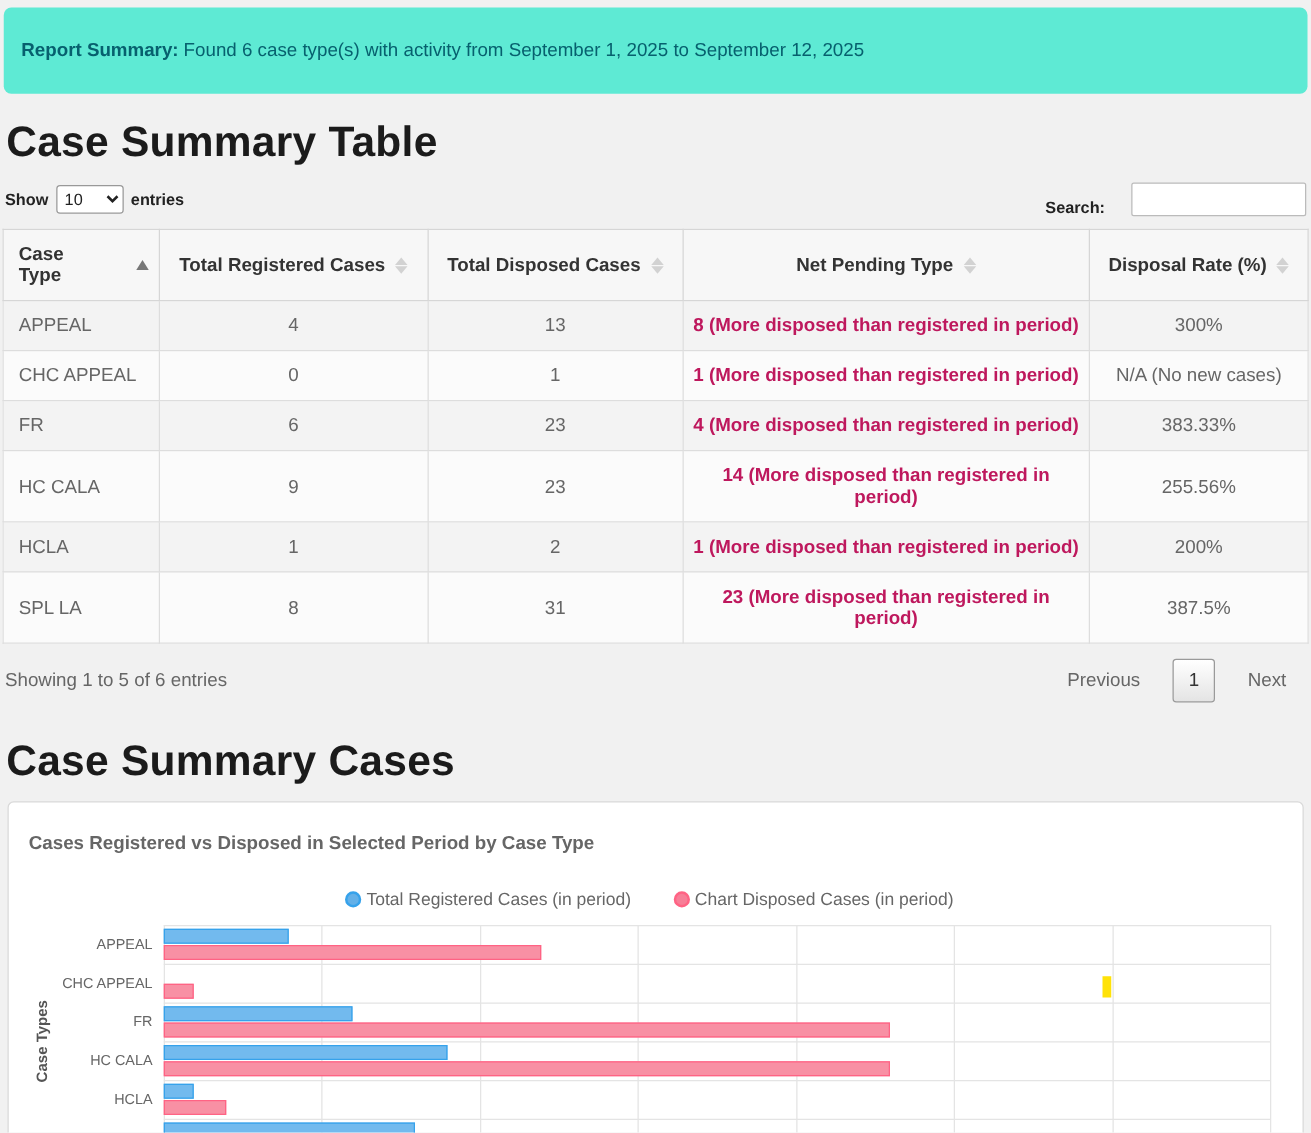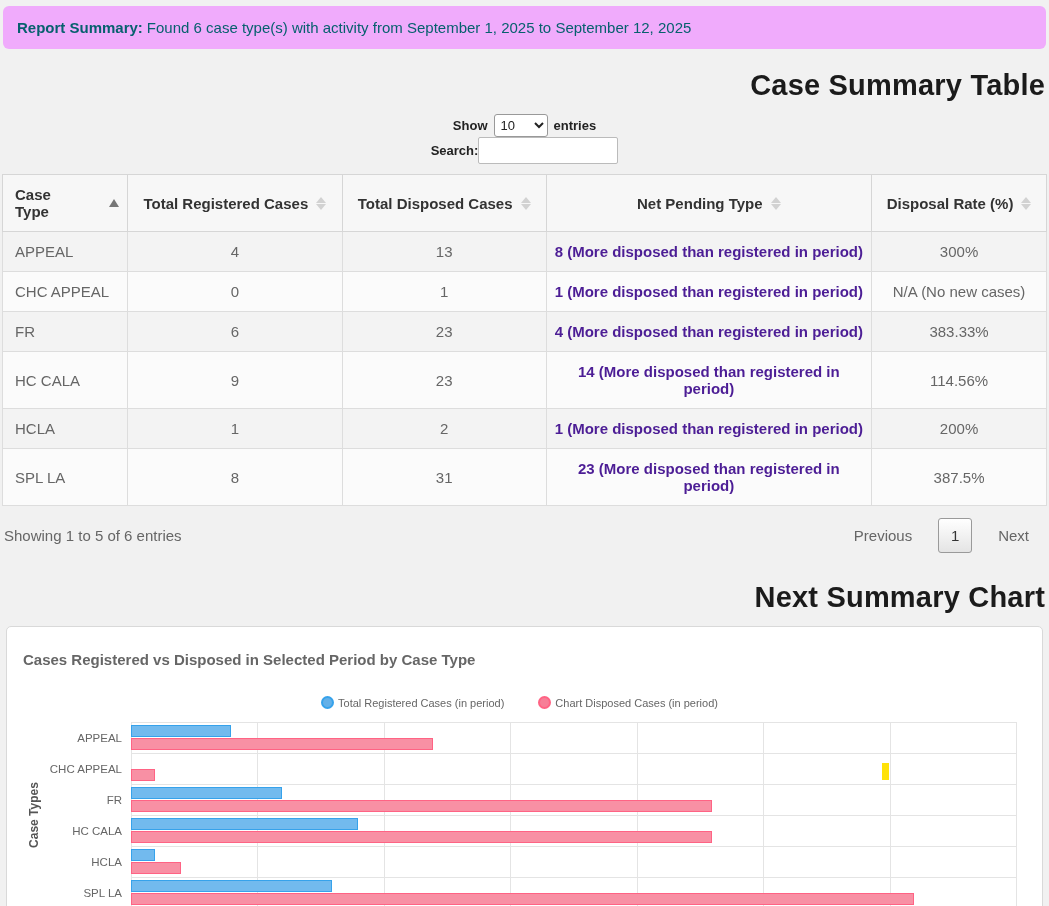--- a/index.html
+++ b/index.html
@@ -3,62 +3,62 @@
 <meta charset="utf-8">
 <style>
   * { box-sizing: border-box; }
   html,body { margin:0; padding:0; }
   body {
     width:1049px; height:906px; background:#f1f1f1;
     font-family:"Liberation Sans", sans-serif; color:#333; overflow:hidden;
   }
   
   .banner {
-    margin:6px 3px 0 3px; background:#f0abfc; border-radius:6px;
-    padding:13px 14px; font-size:15px; color:#07606e;
+    margin:6px 3px 0 3px; background:#5eead4; border-radius:6px;
+    padding:26px 14px; font-size:15px; color:#07606e;
   }
   .banner .lbl { font-weight:bold; margin-right:4px; }
   
   h1 {
-    font-size:29px; font-weight:bold; color:#1b1b1b;
-    margin:20px 4px 12px 5px; letter-spacing:.2px;text-align:right;
+    font-size:34px; font-weight:bold; color:#1b1b1b;
+    margin:20px 4px 12px 5px; letter-spacing:.2px;
   }
   h1.chart-h { margin-top:24px; }
   
   .dt-controls {
     display:flex; justify-content:space-between; align-items:center;
-    padding:0 4px; margin:0 0 10px 0; font-size:13px; font-weight:bold; color:#222;flex-direction:column;
+    padding:0 4px; margin:0 0 10px 0; font-size:13px; font-weight:bold; color:#222;
   }
   .dt-length { display:flex; align-items:center; gap:6px; }
   .dt-length select {
     font-family:inherit; font-size:13px; padding:1px 2px; width:54px; height:23px;
     border:1px solid #999; border-radius:3px; background:#fff; color:#222;
   }
-  .dt-search { display:flex; align-items:center; gap:0; }
+  .dt-search { display:flex; align-items:flex-end; gap:21px; }
   .dt-search input {
     width:140px; height:27px; border:1px solid #bbb; border-radius:2px;
     background:#fff; font-size:14px; padding:2px 6px; font-family:inherit;
   }
   
   table.case-table {
     width:1045px; margin:0 2px; border-collapse:collapse; font-size:15px;
     background:#fff;
   }
   .case-table th {
     background:#f7f7f7; border:1px solid #d6d6d6; padding:11px 8px;
     color:#333; font-size:15px; text-align:center; font-weight:bold; cursor:pointer;
   }
   .case-table th.th-case { text-align:left; padding-left:12px; }
   .case-table td {
     border:1px solid #ddd; padding:11px 8px; color:#666; text-align:center;
   }
   .case-table tbody tr:nth-child(odd)  td { background:#f3f3f3; }
   .case-table tbody tr:nth-child(even) td { background:#fbfbfb; }
   .case-table td.col-case { text-align:left; padding-left:12px; }
-  .case-table td.col-pending { color:#4c1d95; font-weight:bold; }
+  .case-table td.col-pending { color:#be185d; font-weight:bold; }
   .th-inner { display:flex; align-items:center; justify-content:center; gap:8px; }
   .th-case .th-inner { justify-content:flex-start; gap:26px; }
   .sort-asc { width:0; height:0; border-left:5px solid transparent; border-right:5px solid transparent; border-bottom:8px solid #777; display:inline-block; }
   .sort-both { display:inline-flex; flex-direction:column; gap:1px; }
   .sort-both i { display:block; width:0; height:0; border-left:5px solid transparent; border-right:5px solid transparent; }
   .sort-both .up   { border-bottom:6px solid #d2d2d2; }
   .sort-both .down { border-top:6px solid #d2d2d2; }
   
   .dt-footer {
     display:flex; justify-content:space-between; align-items:center;
@@ -72,21 +72,21 @@
     background:linear-gradient(#ffffff,#e4e4e4); color:#333; cursor:pointer;
   }
   
   .chart-card {
     margin:10px 6px 0 6px; height:356px; background:#fff;
     border:1px solid #d9d9d9; border-radius:5px; padding:24px 26px 12px 16px;
   }
   .chart-title { text-align:left; font-size:15px; font-weight:bold; color:#666; }
   .chart-legend {
     margin-top:28px; display:flex; justify-content:center; gap:34px;
-    font-size:11px; color:#666;
+    font-size:14px; color:#666;
   }
   .legend-item { display:flex; align-items:center; gap:4px; cursor:pointer; }
   .legend-dot { width:13px; height:13px; border-radius:50%; border:2px solid; }
   .chart-body { display:flex; margin-top:13px; }
   .y-title { width:22px; display:flex; align-items:center; justify-content:center; }
   .y-title span {
     transform:rotate(-90deg); white-space:nowrap;
     font-size:12px; font-weight:bold; color:#555;
   }
   .cat-labels { width:86px; }
@@ -202,21 +202,21 @@
         <td>6</td>
         <td>23</td>
         <td class="col-pending">4 (More disposed than registered in period)</td>
         <td>383.33%</td>
       </tr>
       <tr>
         <td class="col-case">HC CALA</td>
         <td>9</td>
         <td>23</td>
         <td class="col-pending">14 (More disposed than registered in period)</td>
-        <td>114.56%</td>
+        <td>255.56%</td>
       </tr>
       <tr>
         <td class="col-case">HCLA</td>
         <td>1</td>
         <td>2</td>
         <td class="col-pending">1 (More disposed than registered in period)</td>
         <td>200%</td>
       </tr>
       <tr>
         <td class="col-case">SPL LA</td>
@@ -230,21 +230,21 @@
 
 <div class="dt-footer">
   <span>Showing 1 to 5 of 6 entries</span>
   <div class="dt-paginate">
     <span class="page-link">Previous</span>
     <span class="page-current">1</span>
     <span class="page-link">Next</span>
   </div>
 </div>
 
-<h1 class="chart-h">Next Summary Chart</h1>
+<h1 class="chart-h">Case Summary Cases</h1>
 
 <div class="chart-card">
   <div class="chart-title">Cases Registered vs Disposed in Selected Period by Case Type</div>
 
   <div class="chart-legend">
     <div class="legend-item">
       <span class="legend-dot" style="background:#63b0e8; border-color:#36a2eb;"></span>
       <span>Total Registered Cases (in period)</span>
     </div>
     <div class="legend-item">

